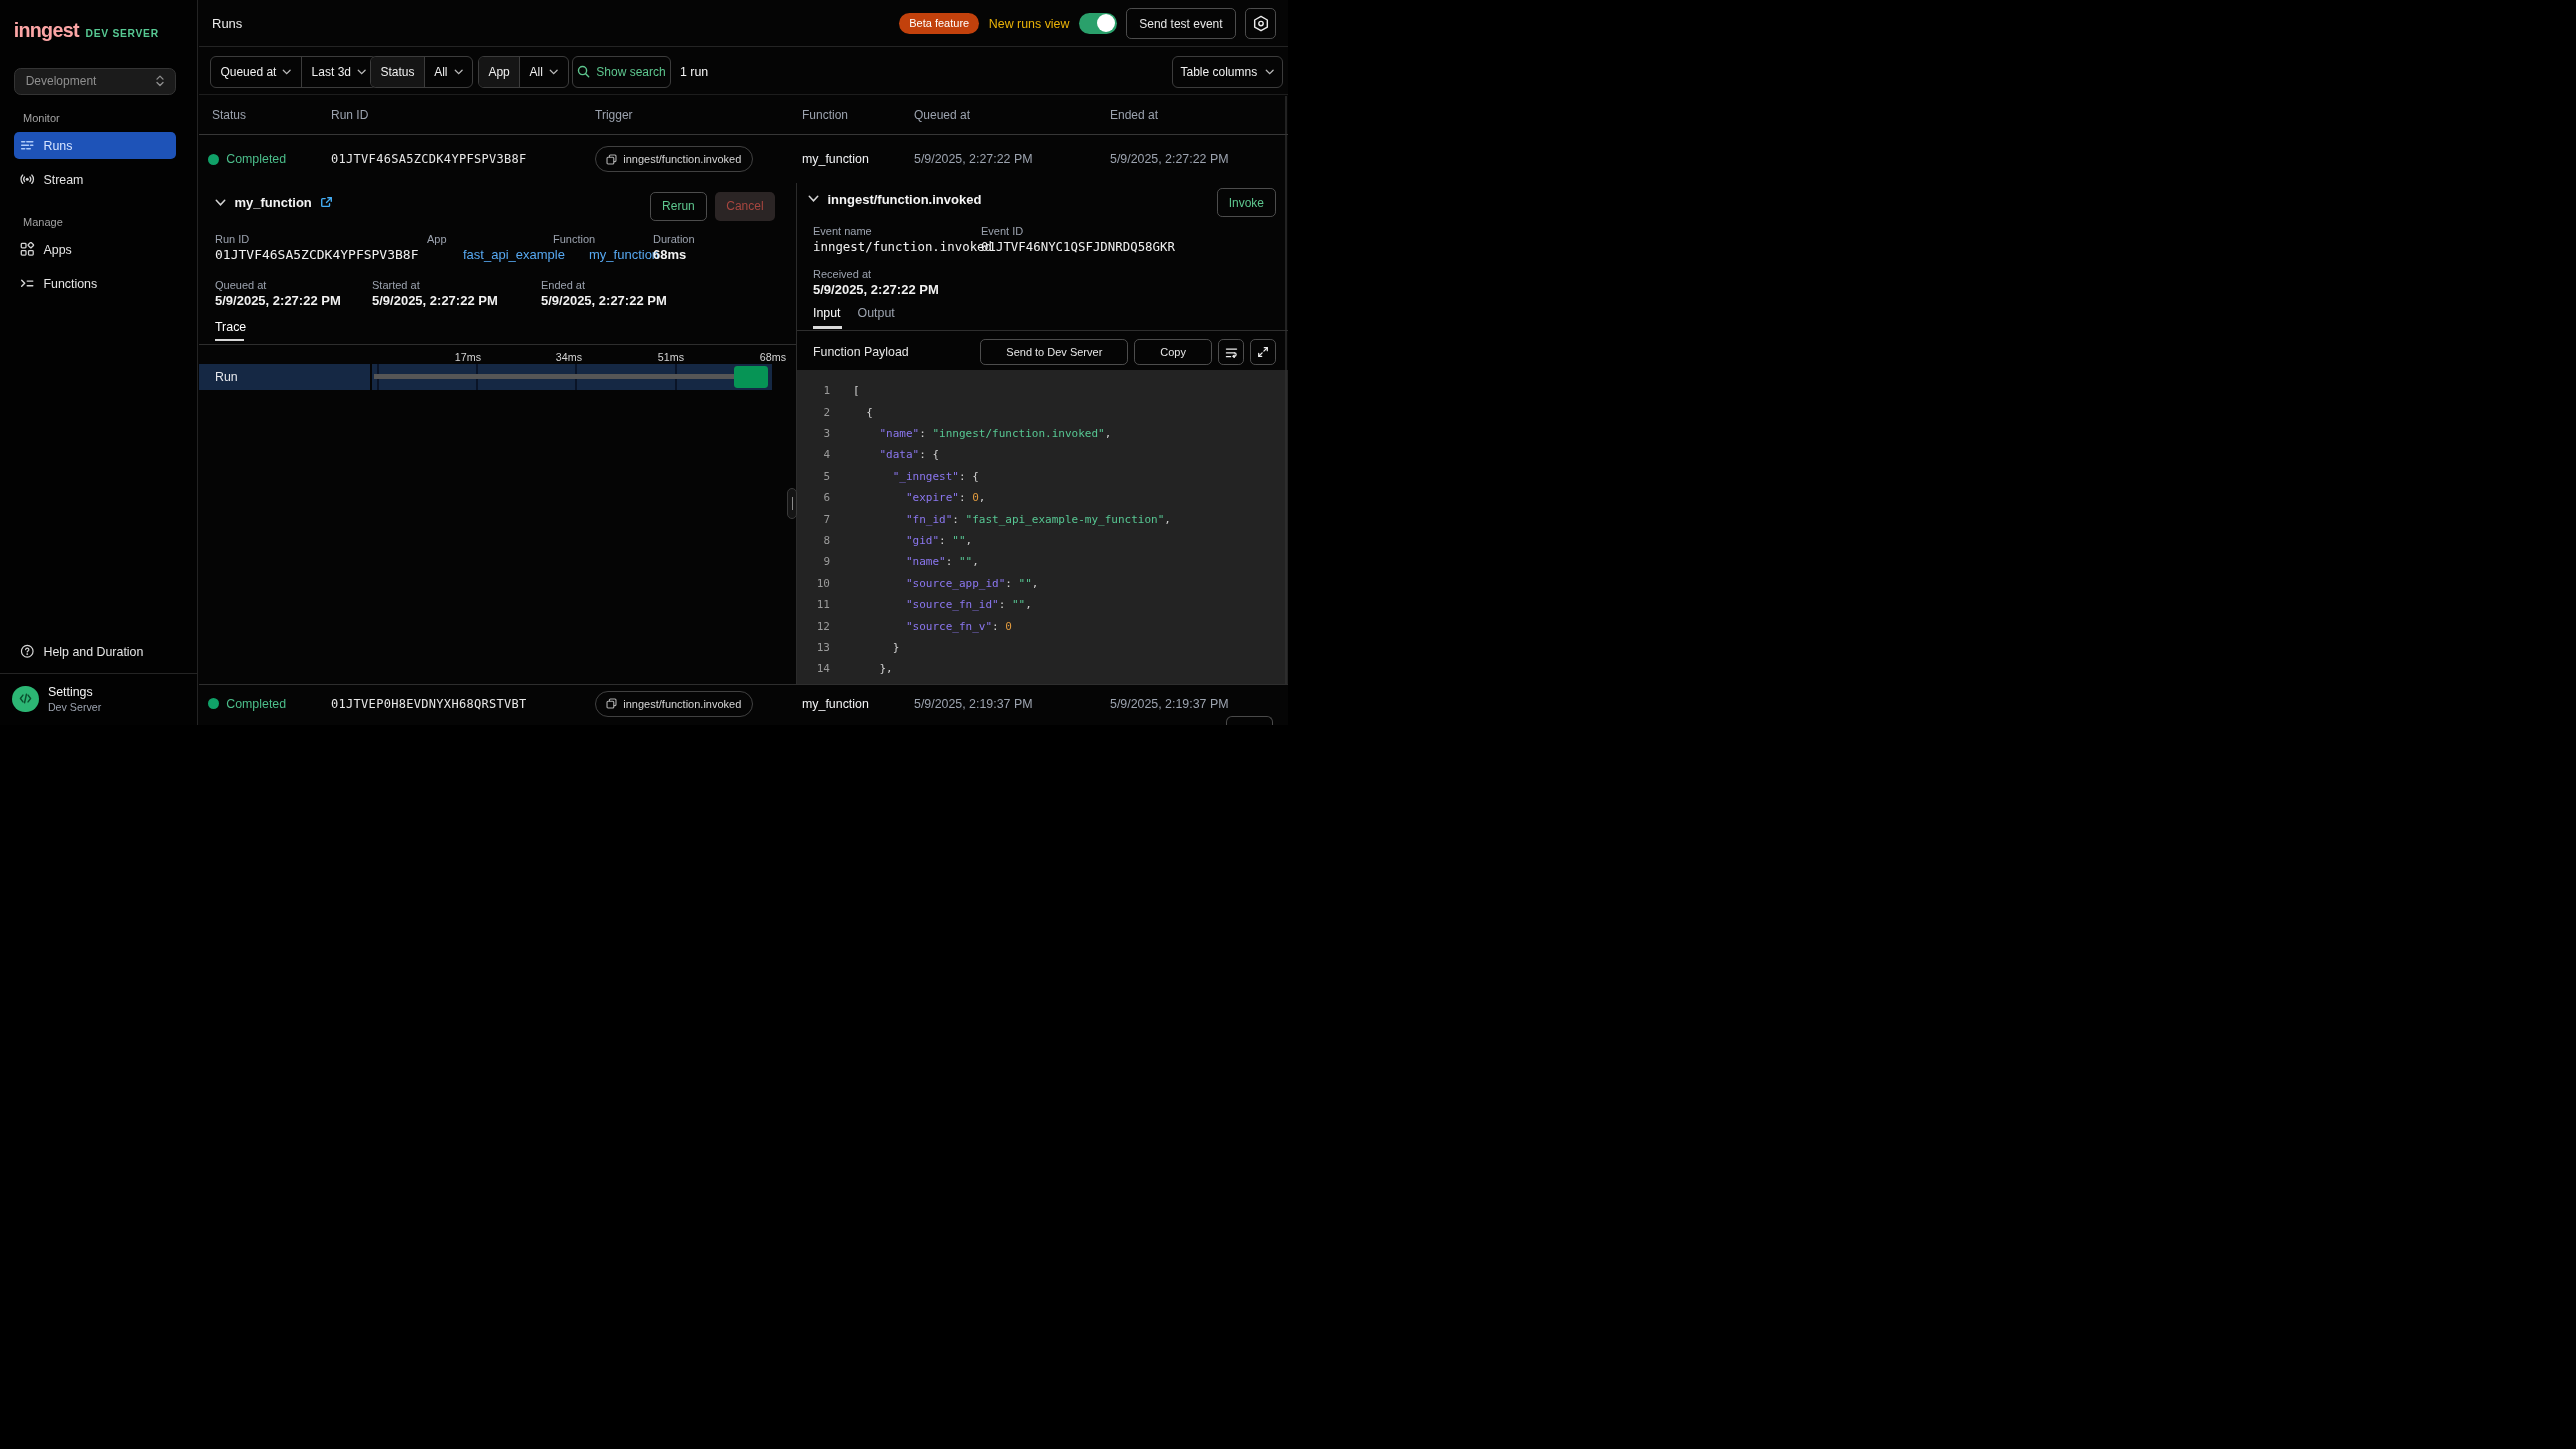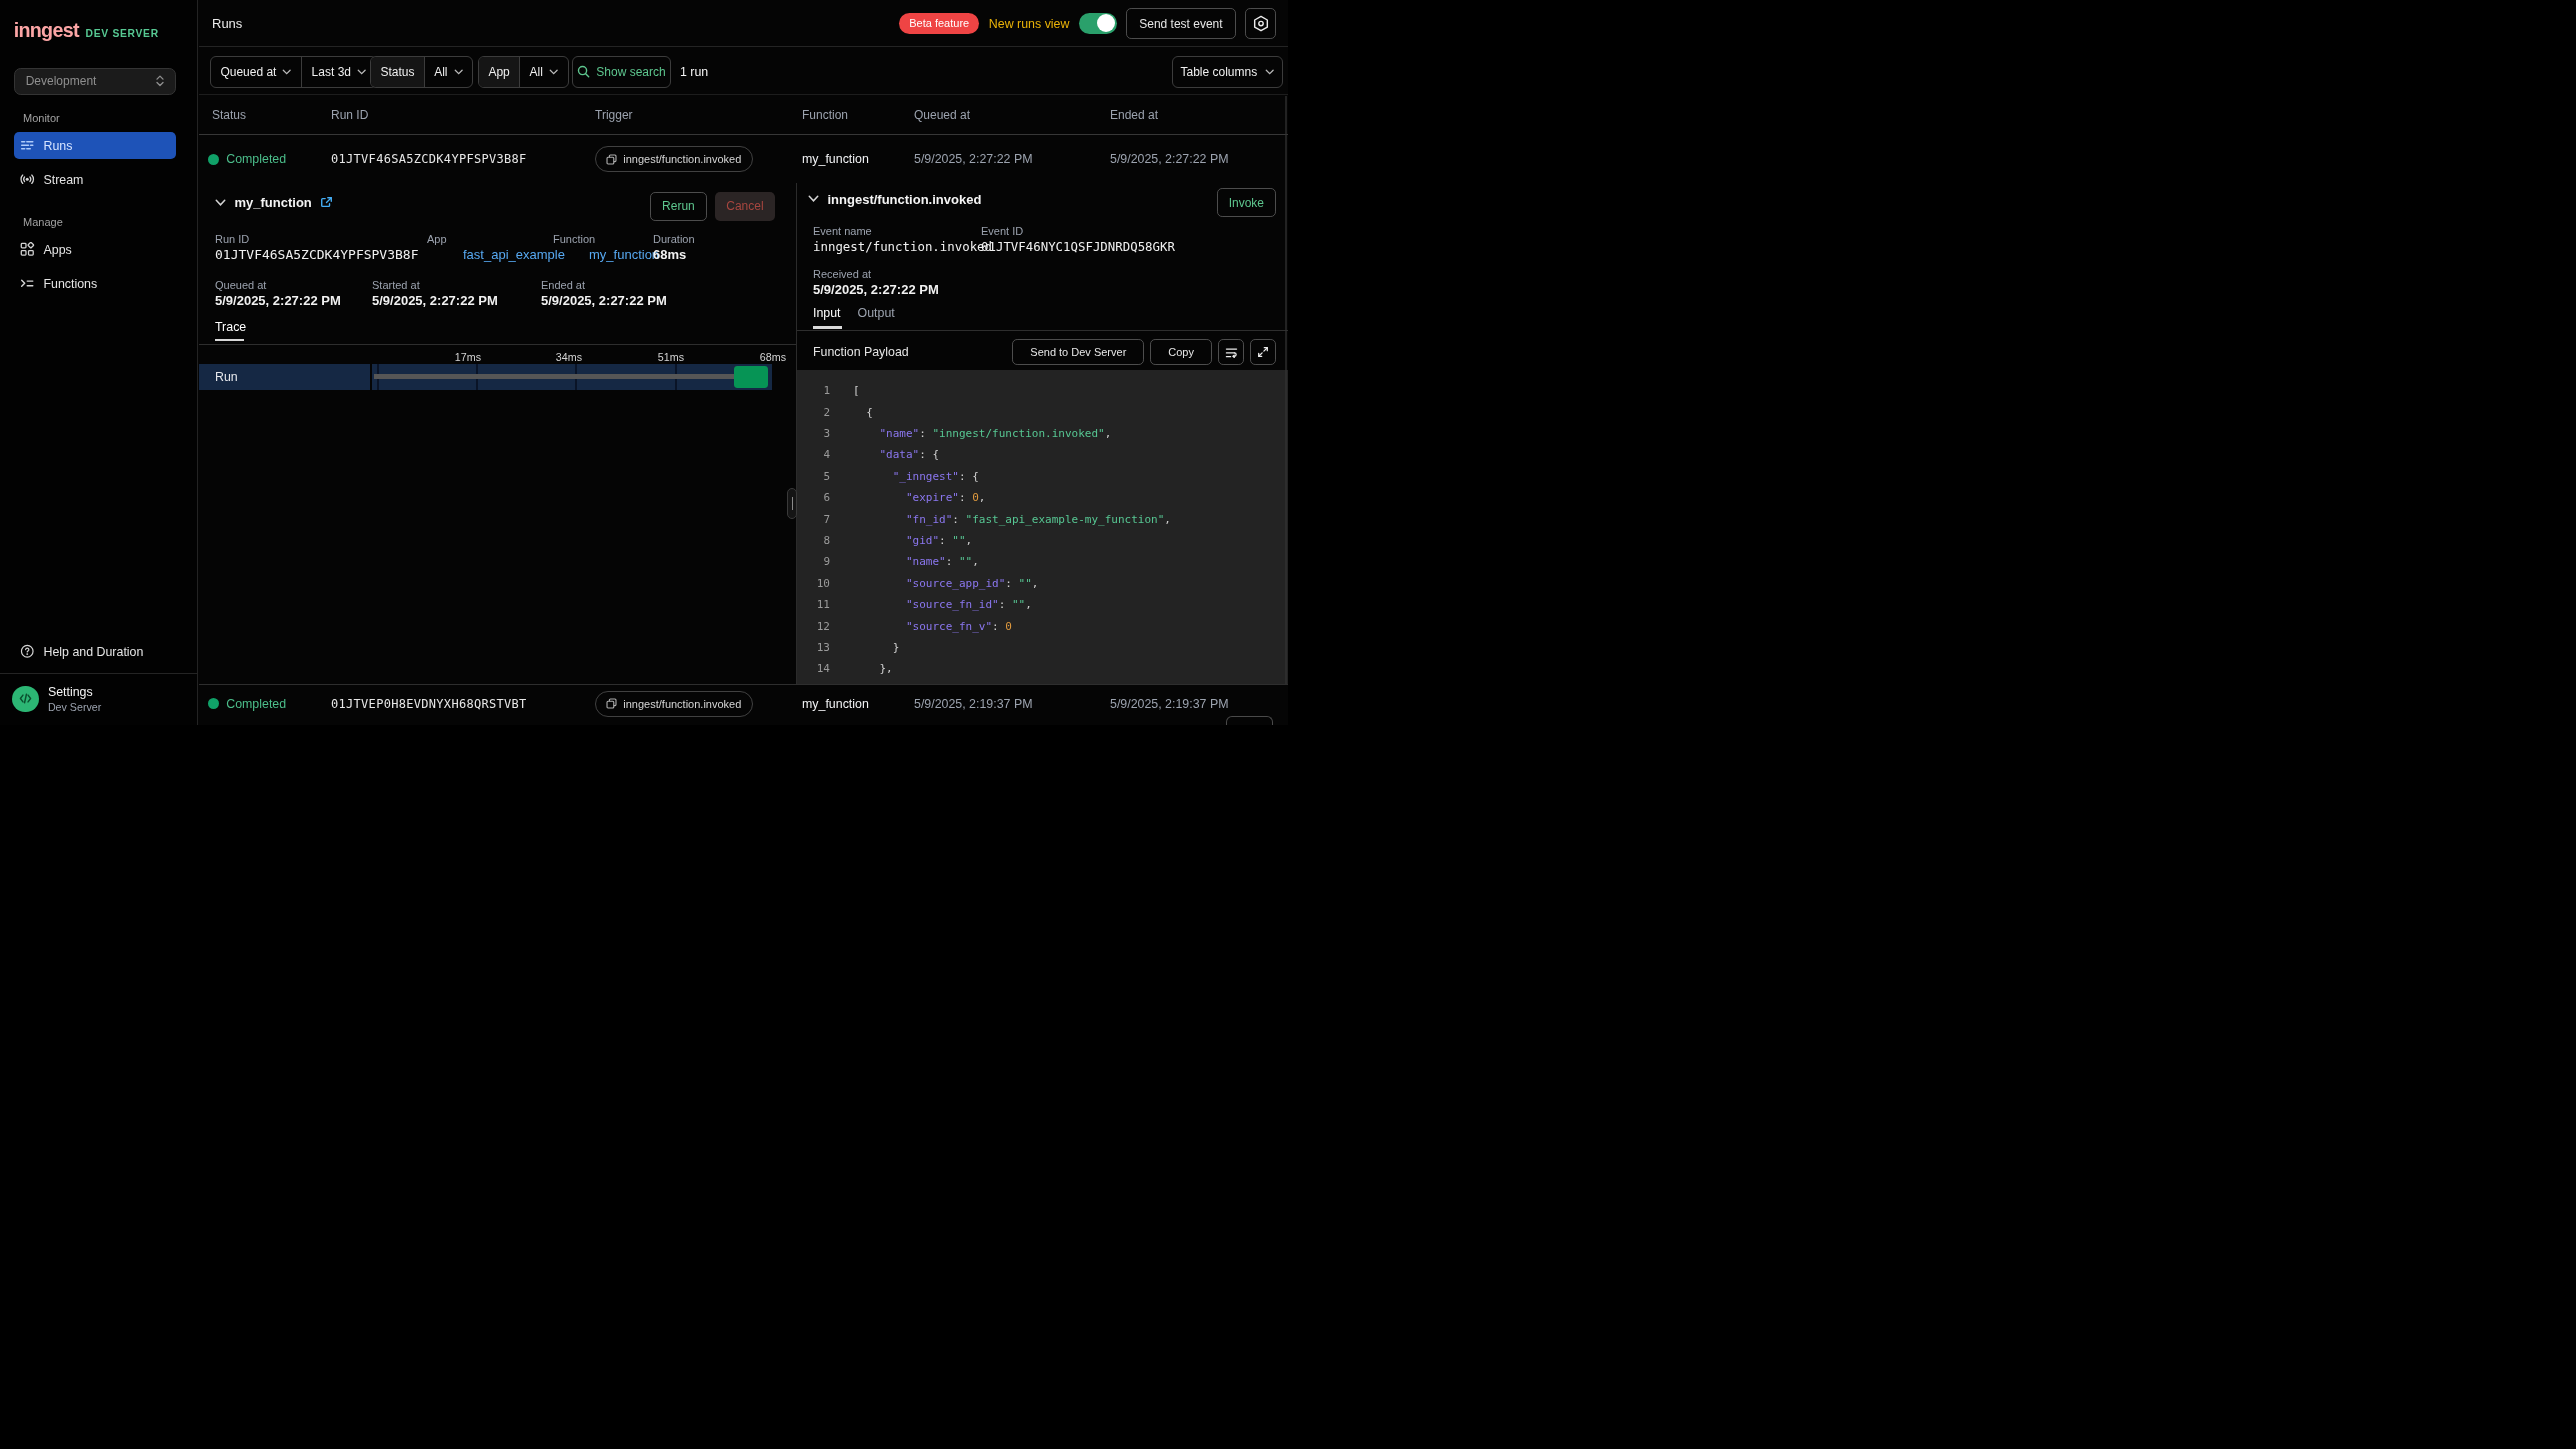--- a/index.html
+++ b/index.html
@@ -28,21 +28,21 @@
   .settings-text { margin-left:9.4px; }
   .settings-title { font-size:12.4px; color:#f5f5f5; }
   .settings-sub { font-size:10.7px; color:#9ca3af; margin-top:1.7px; }
 
   
   .main { position:absolute; left:199px; top:0; width:1089px; height:725px; background:#050505; }
 
   .topbar { position:absolute; left:0; top:0; width:1089px; height:47px; border-bottom:0.9px solid #242424; }
   .page-title { position:absolute; left:13px; top:16px; font-size:13px; font-weight:500; color:#ededed; }
   .topbar-right { position:absolute; right:12px; top:0; height:47px; display:flex; align-items:center; gap:9.4px; }
-  .beta-pill { background:#ef4444; color:#fff; font-size:11px; font-weight:500; padding:4.3px 10.3px 5.1px; border-radius:12px; }
+  .beta-pill { background:#c2410c; color:#fff; font-size:11px; font-weight:500; padding:4.3px 10.3px 5.1px; border-radius:12px; }
   .toggle-label { font-size:12.4px; color:#eab308; }
   .toggle { width:38px; height:21.4px; border-radius:11px; background:#2aa06b; position:relative; cursor:pointer; }
   .toggle .knob { position:absolute; right:1.7px; top:1.7px; width:18px; height:18px; border-radius:50%; background:#fff; }
   .btn { border:0.9px solid #4d4d4d; border-radius:5.1px; background:transparent; color:#e7e7e7; font-size:12px; font-family:"Liberation Sans",sans-serif; display:inline-flex; align-items:center; justify-content:center; cursor:pointer; }
   .send-test { height:31px; padding:0 12px; }
   .icon-btn36 { width:31px; height:31px; }
 
   .filterbar { position:absolute; left:0; top:48px; width:1089px; height:47px; border-bottom:0.9px solid #1d1d1d; }
   .fgroup { position:absolute; top:7.7px; height:32px; border:0.9px solid #3c3c3c; border-radius:6px; display:flex; align-items:stretch; overflow:hidden; }
   .fseg { display:flex; align-items:center; padding:0 9.4px; font-size:12px; color:#f0f0f0; gap:6px; cursor:pointer; }
@@ -104,21 +104,21 @@
   .ev-hdr { position:absolute; left:11px; top:8.5px; display:flex; align-items:center; gap:8.5px; }
   .ev-title { font-size:13px; font-weight:600; color:#f5f5f5; }
   .invoke-btn { position:absolute; right:12px; top:5.1px; height:29px; padding:0 11px; color:#5ec78f; font-size:12px; }
   .tabs { position:absolute; left:16px; top:123px; display:flex; gap:17px; }
   .tab { font-size:12.4px; color:#9ca3af; padding-bottom:8.5px; position:relative; cursor:pointer; }
   .tab.active { color:#fff; }
   .tab.active:after { content:""; position:absolute; left:0; bottom:0; width:29px; height:2.1px; background:#d9d9d9; }
   .tabs-border { position:absolute; left:0; top:147px; width:492px; border-top:0.9px solid #2e2e2e; }
   .payload-title { position:absolute; left:16px; top:162px; font-size:12.4px; color:#e5e5e5; }
   .payload-btns { position:absolute; right:12px; top:156px; display:flex; gap:6px; }
-  .pbtn { height:26px; padding:0 17px; font-size:11px; }
+  .pbtn { height:26px; padding:0 25px; font-size:11px; }
   .pbtn-sq { width:26px; padding:0; }
   .code-block { position:absolute; left:0; top:187px; width:492px; height:314px; background:#232323; overflow:hidden; }
   .code-inner { padding-top:10.3px; }
   .code-line { display:flex; height:21.4px; line-height:21.4px; font-family:"DejaVu Sans Mono",monospace; font-size:11px; }
   .ln { width:33px; text-align:right; color:#9a9a9a; flex:none; }
   .lc { padding-left:23px; white-space:pre; }
   .tok-p { color:#d0d0d0; } .tok-k { color:#8b77f0; } .tok-s { color:#57c793; } .tok-n2 { color:#e09a3e; }
 
   .resize-handle { position:absolute; left:588px; top:305px; width:10.3px; height:31px; border:0.9px solid #3a3a3a; border-radius:6px; background:#151515; display:flex; align-items:center; justify-content:center; cursor:col-resize; }
   .resize-handle i { display:block; width:1.3px; height:13.7px; background:#8a8a8a; }

